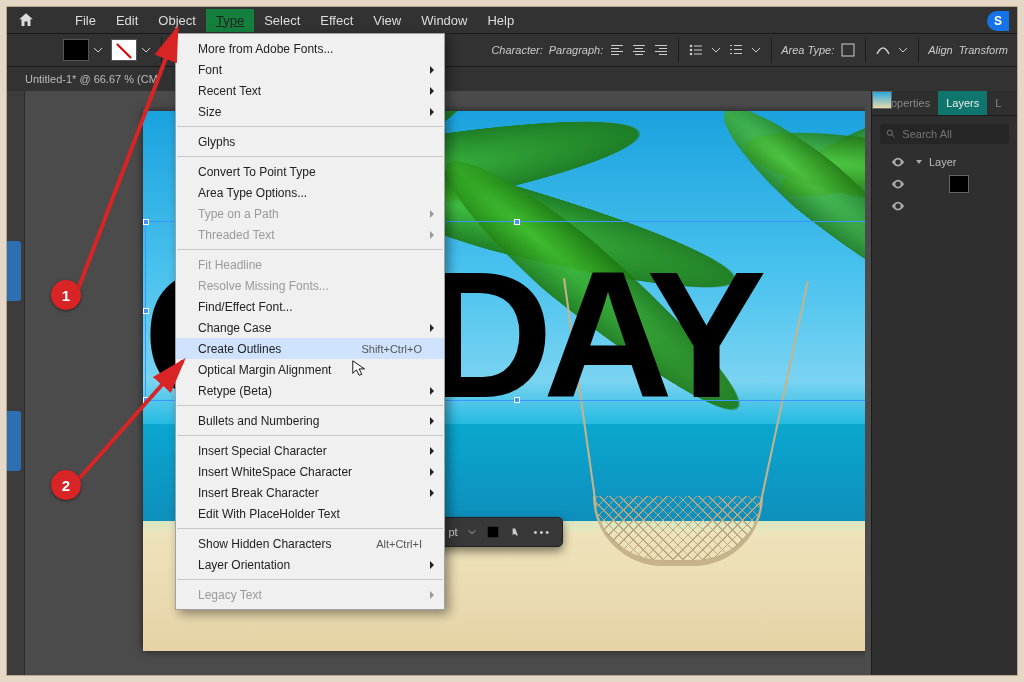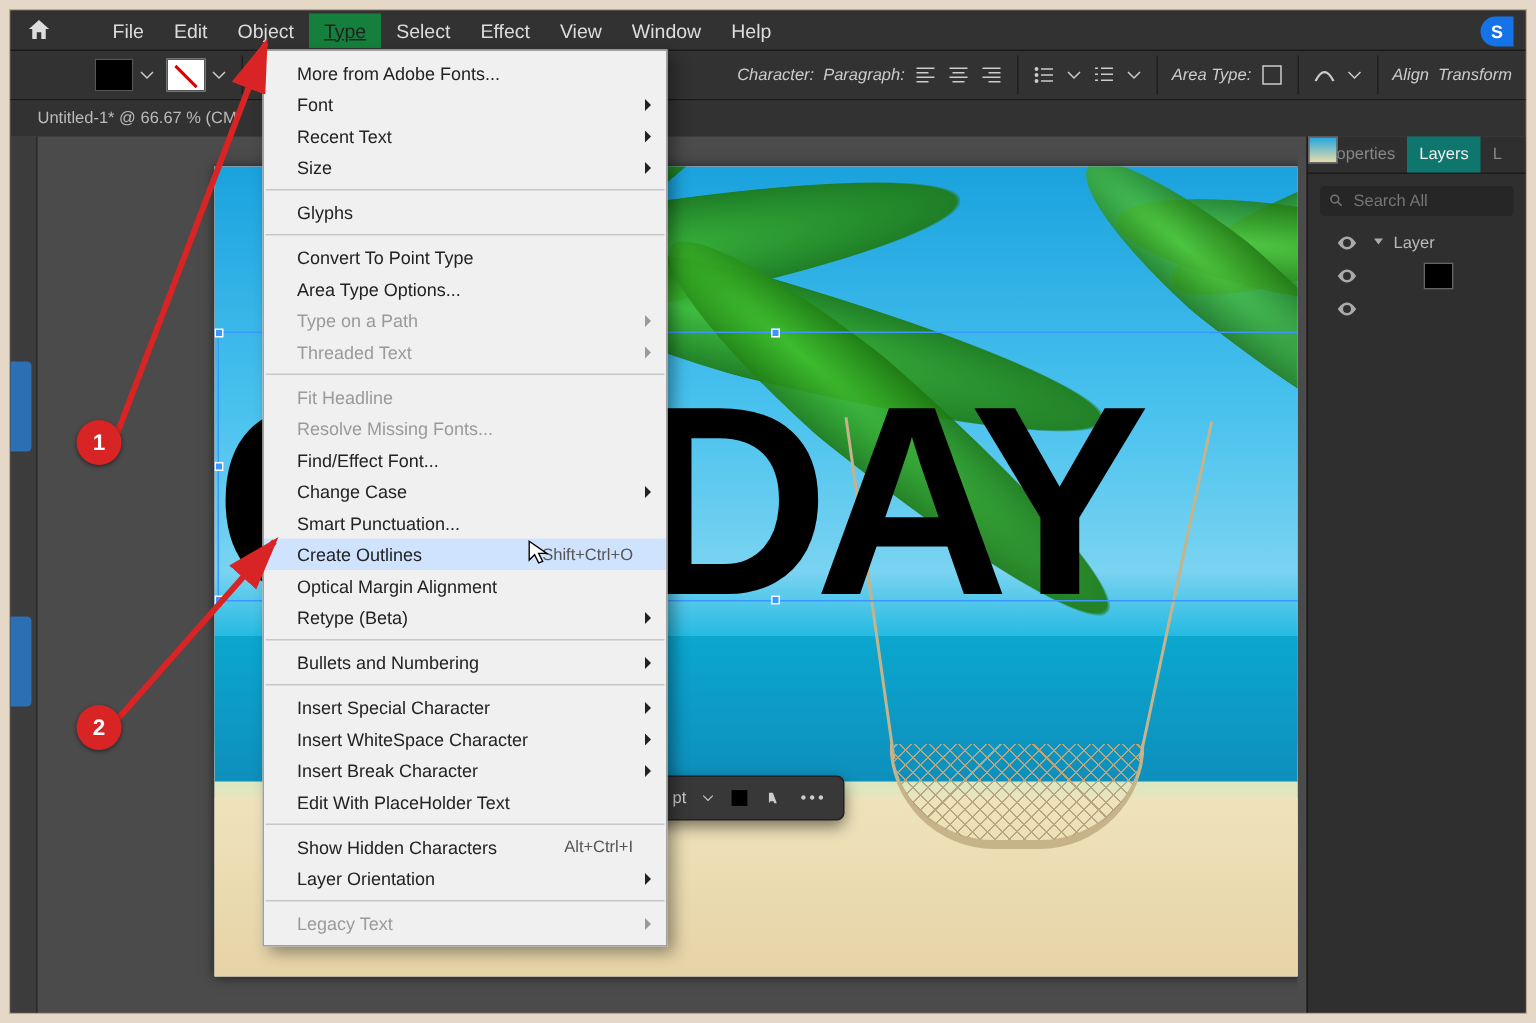--- a/index.html
+++ b/index.html
@@ -377,23 +377,20 @@
       </div>
       <div class="dd-item">
         <span>Find/Effect Font...</span>
       </div>
       <div class="dd-item">
         <span>Change Case</span>
         <span class="sub"><svg viewBox="0 0 8 8">
             <path d="M2 0l4 4-4 4z"></path>
           </svg></span>
       </div>
-      <div class="dd-item">
-        <span>Smart Punctuation...</span>
-      </div>
       <div class="dd-item highlight">
         <span>Create Outlines</span>
         <span class="sc">Shift+Ctrl+O</span>
       </div>
       <div class="dd-item">
         <span>Optical Margin Alignment</span>
       </div>
       <div class="dd-item">
         <span>Retype (Beta)</span>
         <span class="sub"><svg viewBox="0 0 8 8">

